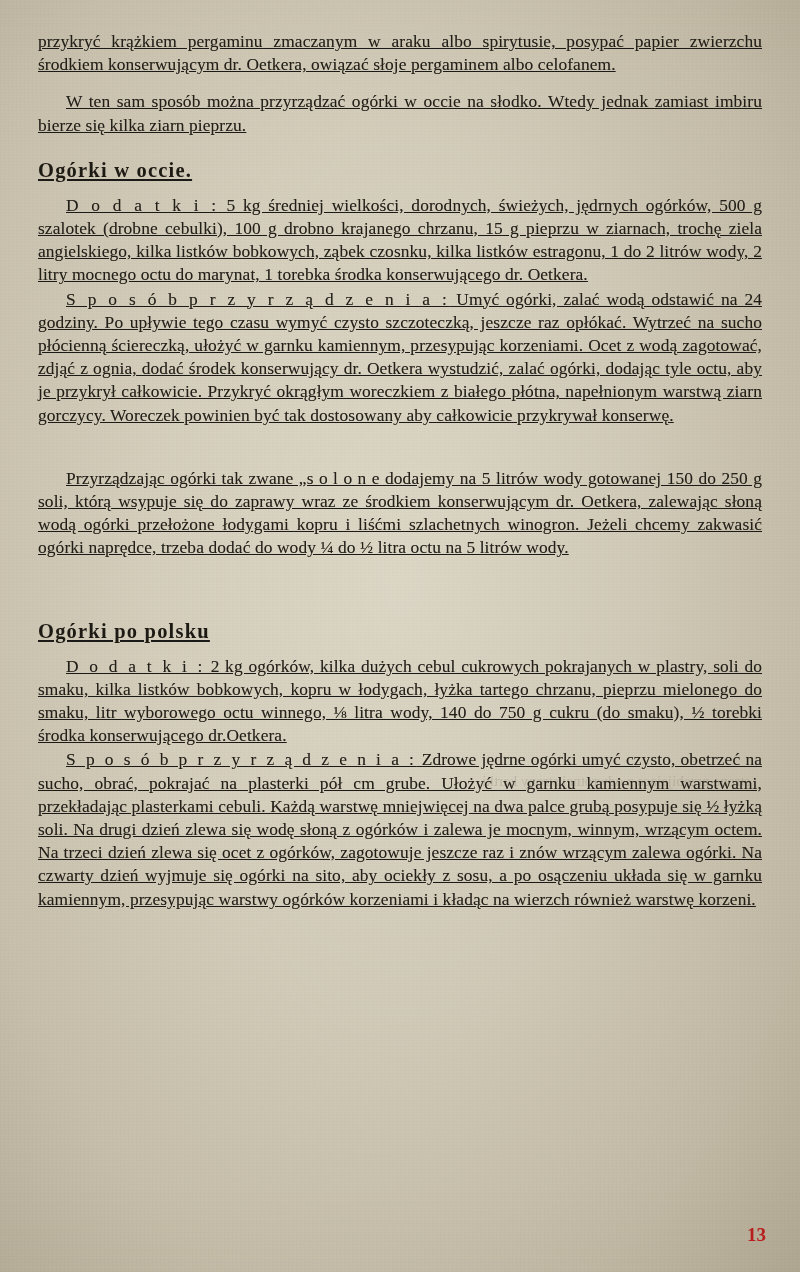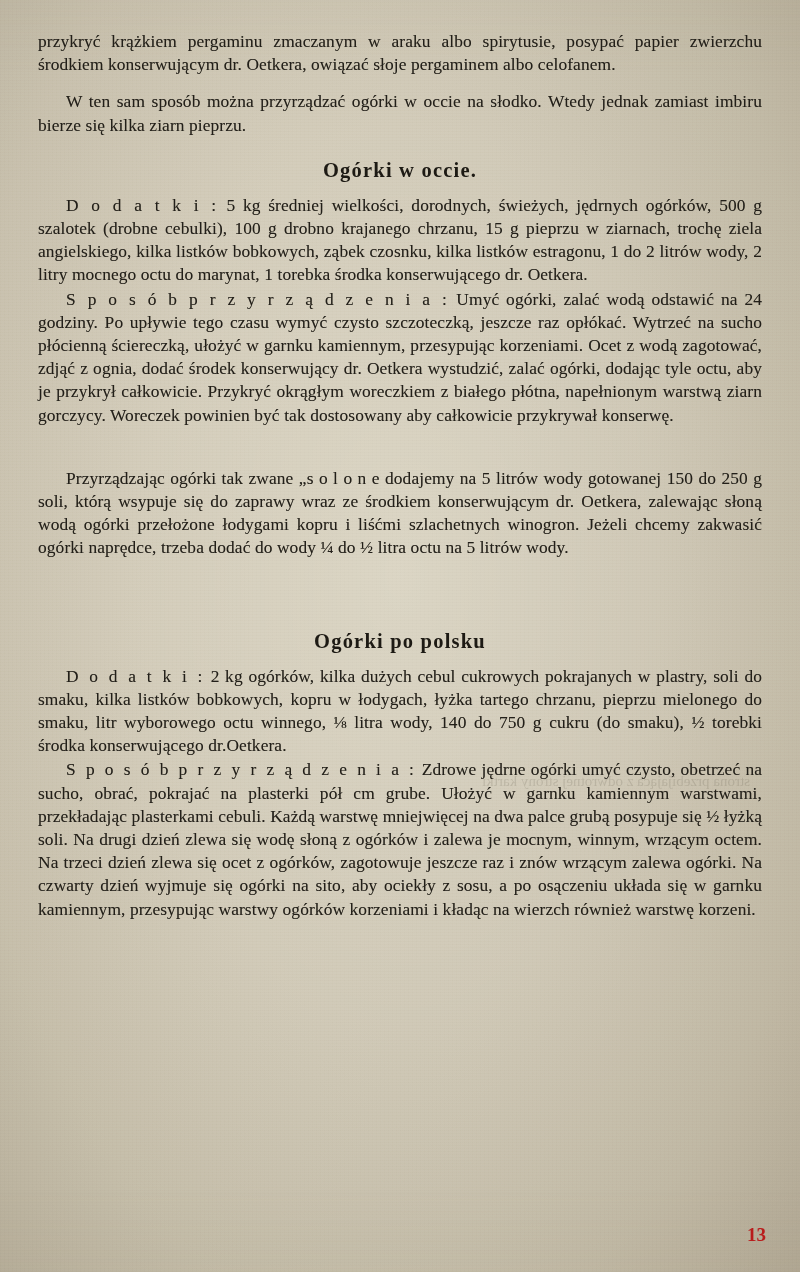--- a/index.html
+++ b/index.html
@@ -41,20 +41,21 @@
       linear-gradient(180deg, rgba(122,108,80,0.20) 0%, rgba(0,0,0,0) 6%),
       linear-gradient(0deg, rgba(122,108,80,0.18) 0%, rgba(0,0,0,0) 7%);
   }
 
   .content {
     position: absolute;
     left: 38px;
     top: 30px;
     width: 724px;
     height: 1212px;
+    text-decoration: underline;
   }
 
   p {
     margin: 0 0 1px 0;
     font-size: 17.4px;
     line-height: 23.2px;
     text-align: justify;
     text-justify: inter-word;
     letter-spacing: 0.1px;
     color: #221f19;
@@ -62,27 +63,26 @@
   }
   p.indent {
     text-indent: 28px;
   }
   p.noindent {
     text-indent: 0;
   }
   h2.heading {
     font-size: 20.5px;
     font-weight: bold;
-    text-align: center;
     margin: 22px 0 12px 0;
     letter-spacing: 1.2px;
     color: #1d1a14;
   }
   h2.heading.second {
-    margin-top: 30px;
+    margin-top: 20px;
     margin-bottom: 12px;
   }
   .sp {
     
     letter-spacing: 2.6px;
   }
   .gap-big { height: 26px; }
   .gap-mid { height: 13px; }
   .ghost {
     position: absolute;

